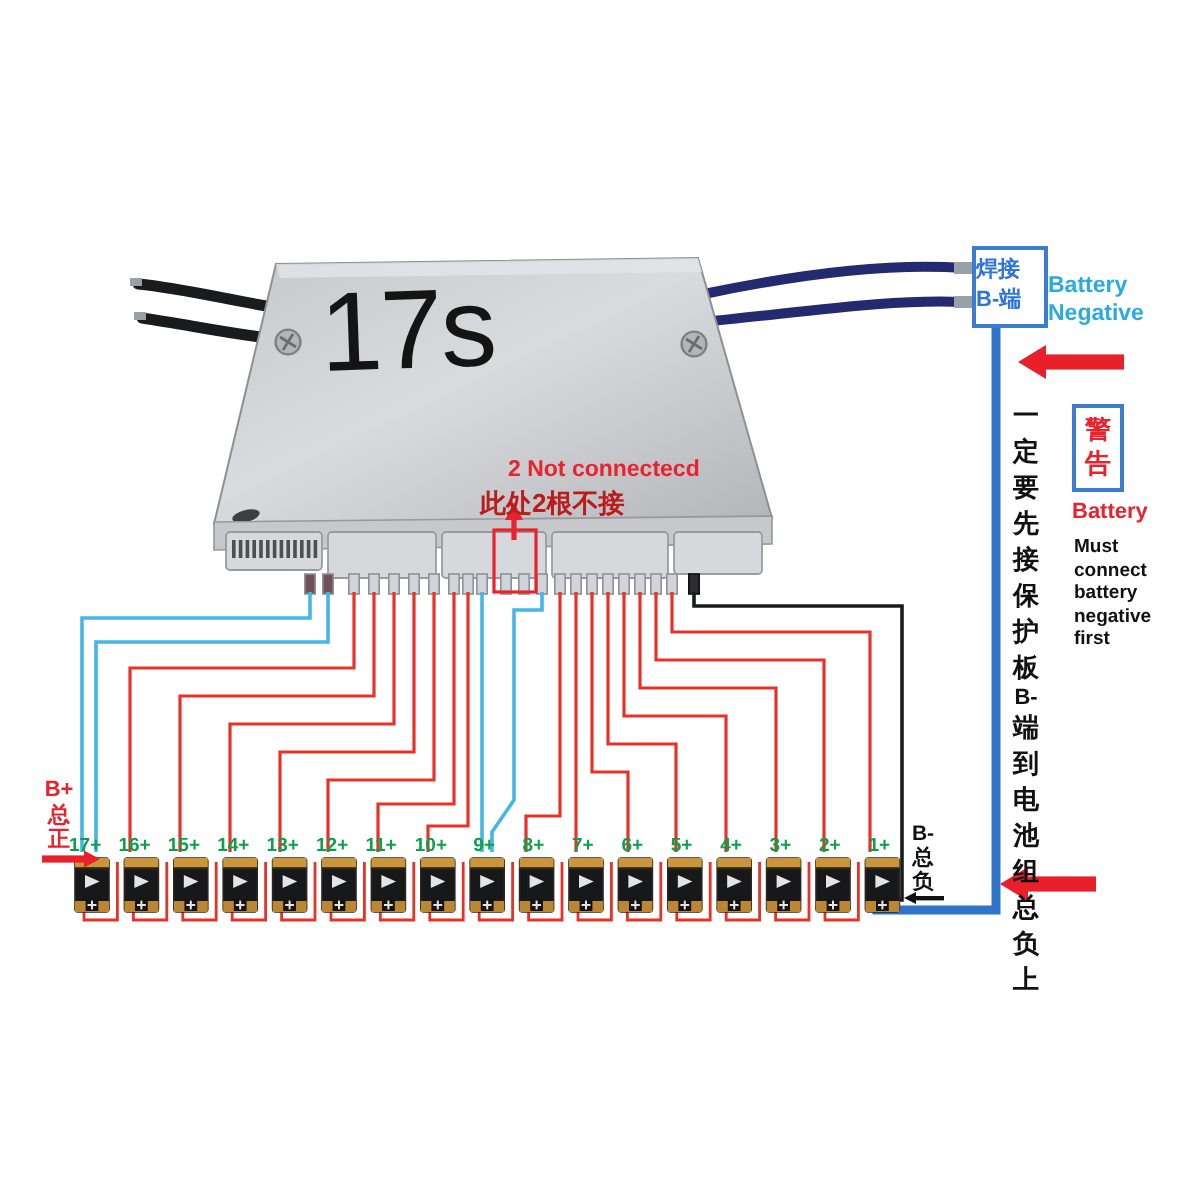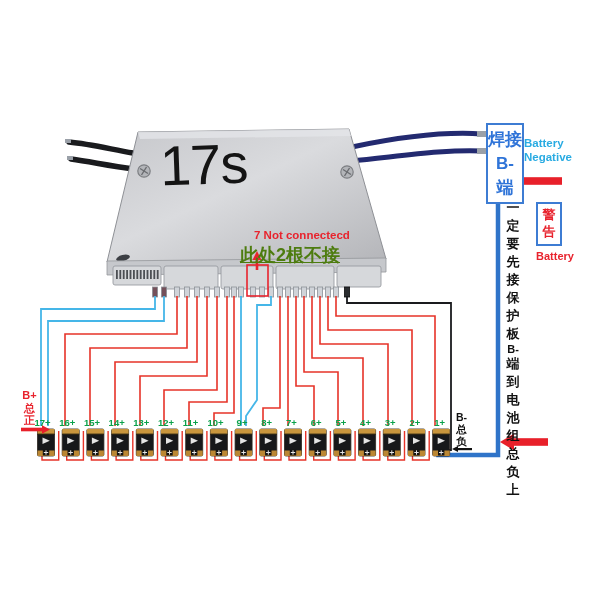--- a/index.html
+++ b/index.html
@@ -3,30 +3,30 @@
 <meta charset="utf-8">
 <style>
   html,body{margin:0;padding:0;background:#fff;}
   #stage{position:relative;width:600px;height:600px;background:#ffffff;overflow:hidden;
          font-family:"Liberation Sans",sans-serif;}
   #diagram{position:absolute;left:0;top:0;}
   .abs{position:absolute;}
   #board-label{left:160px;top:132px;font-size:56px;color:#141414;letter-spacing:-1px;
                transform:rotate(-2deg);font-weight:400;}
   #solder-box{left:486px;top:123px;width:34px;background:#fff;border:2px solid #3d7cd3;
-              color:#2f74d8;font-size:17px;font-weight:700;text-align:center;line-height:1.4;
+              color:#2f74d8;font-size:11px;font-weight:700;text-align:left;line-height:1.4;
               padding:3px 0;}
   #battery-negative{left:524px;top:136px;color:#29abe2;font-size:11.5px;font-weight:700;line-height:1.25;}
   #warning-box{left:536px;top:202px;width:22px;background:#fff;border:2px solid #3d7cd3;
                color:#e8232d;font-size:13px;font-weight:700;text-align:center;line-height:1.3;
                padding:3px 0;}
   #warning-title{left:536px;top:250px;color:#e8232d;font-size:11px;font-weight:700;}
   #warning-body{left:537px;top:268px;color:#111;font-size:9.5px;font-weight:700;line-height:11.5px;}
   #nc-en{left:254px;top:229px;color:#e8232d;font-size:11.5px;font-weight:700;}
-  #nc-zh{left:240px;top:243px;color:#4d7c0f;font-size:18px;font-weight:700;text-decoration:underline;}
+  #nc-zh{left:240px;top:243px;color:#b91c1c;font-size:13px;font-weight:700;}
   #vertical-instruction{left:502px;top:199px;width:22px;height:232px;display:flex;
       flex-direction:column;justify-content:space-between;align-items:center;
       color:#111;font-size:13px;font-weight:700;}
   #vertical-instruction .latin{font-size:11px;}
   #pack-positive{left:20px;top:389px;width:19px;display:flex;flex-direction:column;align-items:center;
       color:#e8232d;font-size:11px;font-weight:700;line-height:12.5px;}
   #pack-negative{left:452px;top:411px;width:19px;display:flex;flex-direction:column;align-items:center;
       color:#111;font-size:10.5px;font-weight:700;line-height:12px;}
 </style>
 </head>
@@ -368,22 +368,29 @@
     <div>Negative</div>
   </div>
 
   <div class="abs" id="warning-box">
     <div>警</div>
     <div>告</div>
   </div>
 
   <div class="abs" id="warning-title">Battery</div>
 
-
-  <div class="abs" id="nc-en">7 Not connectecd</div>
+  <div class="abs" id="warning-body">
+    <div>Must</div>
+    <div>connect</div>
+    <div>battery</div>
+    <div>negative</div>
+    <div>first</div>
+  </div>
+
+  <div class="abs" id="nc-en">2 Not connectecd</div>
   <div class="abs" id="nc-zh">此处2根不接</div>
 
   <div class="abs" id="vertical-instruction">
       <div>一</div>
       <div>定</div>
       <div>要</div>
       <div>先</div>
       <div>接</div>
       <div>保</div>
       <div>护</div>

